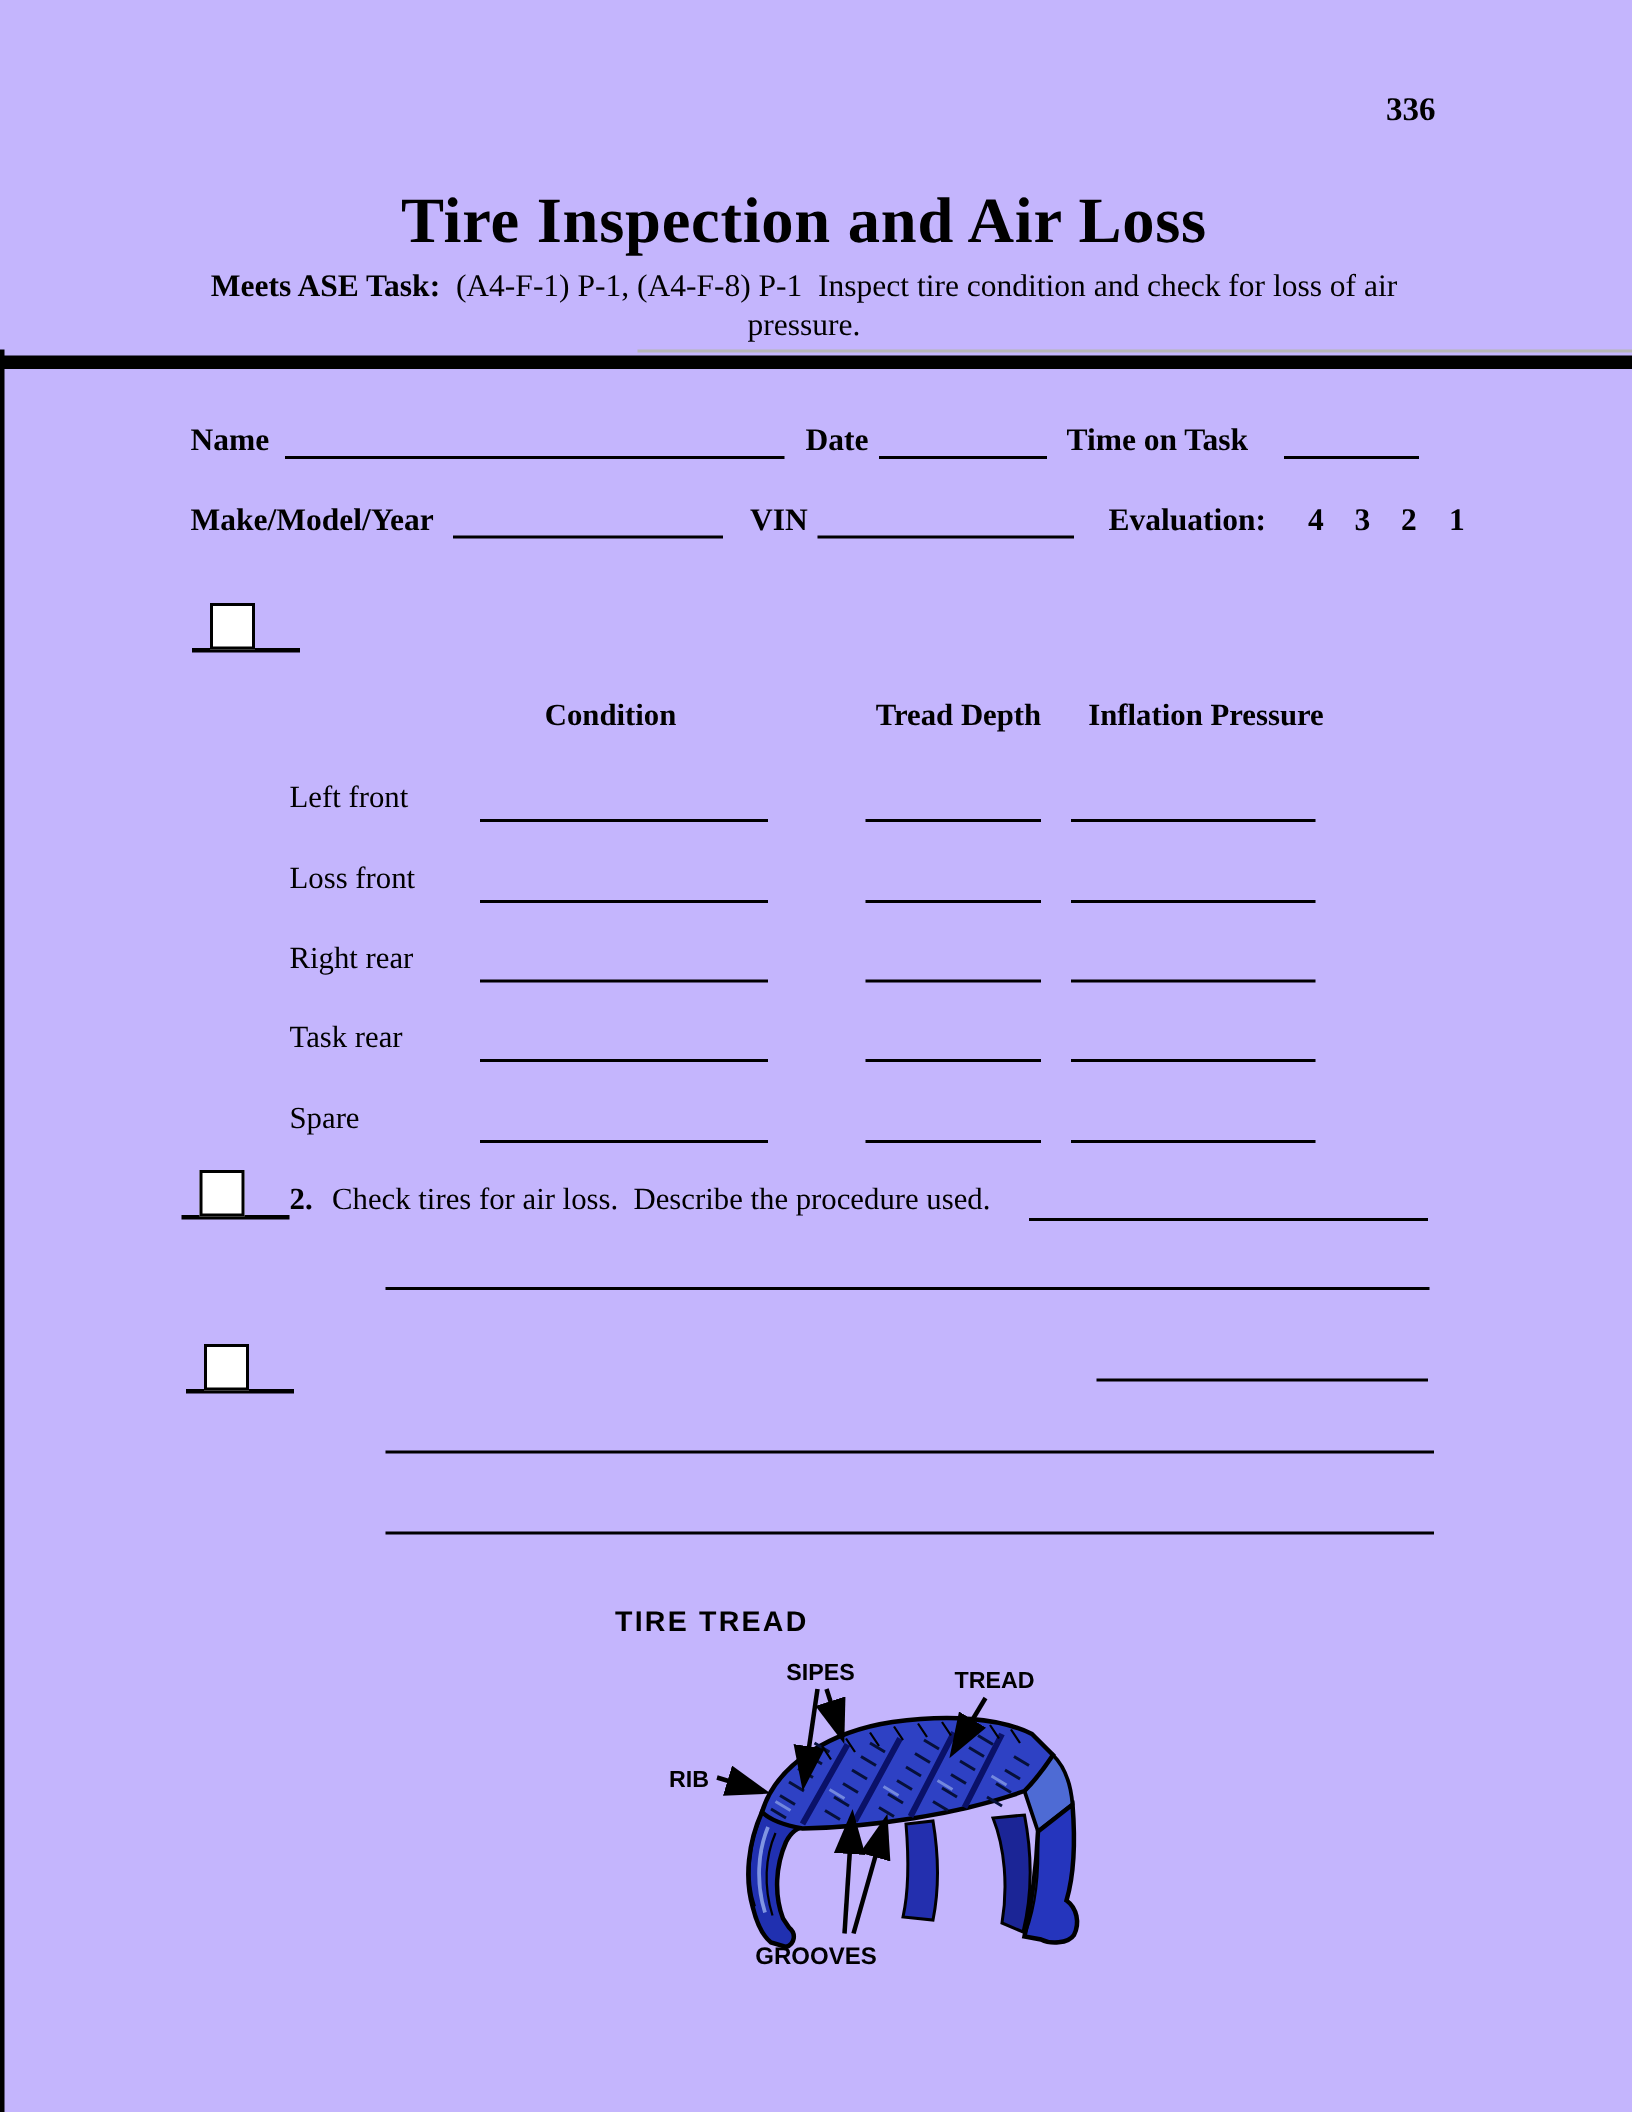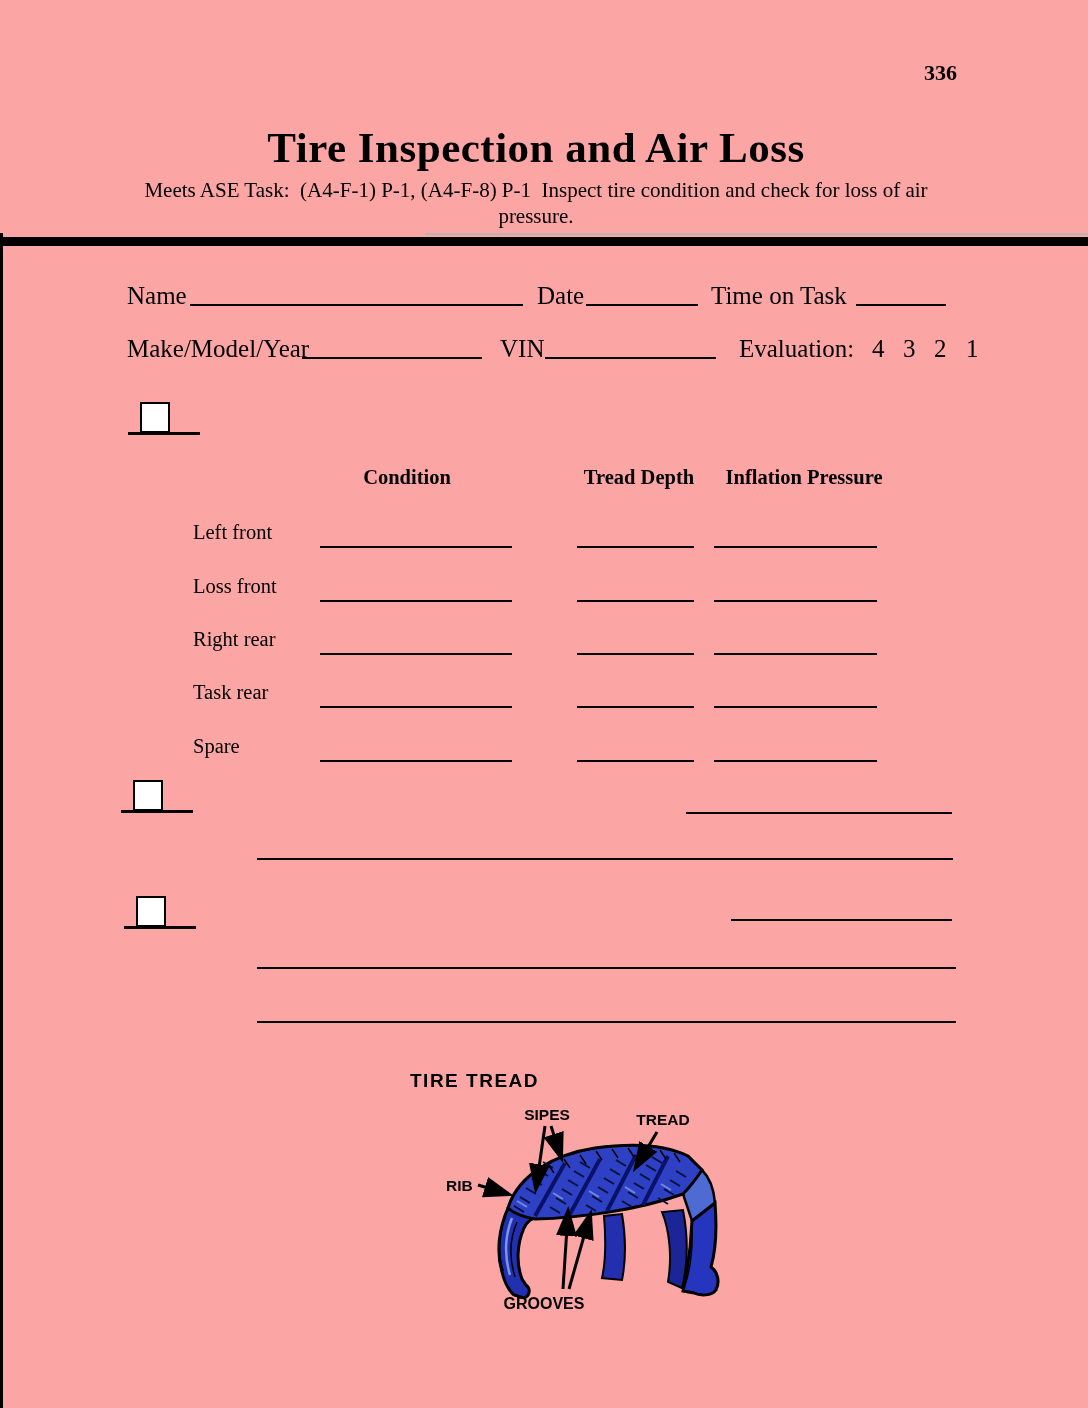--- a/index.html
+++ b/index.html
@@ -1,23 +1,23 @@
 <!DOCTYPE html>
 <html><head>
 <meta charset="utf-8">
 <style>
   html,body{margin:0;padding:0;background:#e8e8e8}
-  #page{position:relative;width:1088px;height:1408px;background:#fca5a5;
+  #page{position:relative;width:1088px;height:1408px;background:#c4b5fd;
         font-family:"Liberation Serif",serif;color:#000;overflow:hidden}
   .abs{position:absolute}
   .center{left:0;width:1072px;text-align:center}
-  .b{font-weight:400}
+  .b{font-weight:700}
   .title{font-size:43px;font-weight:700;line-height:1;letter-spacing:.5px}
   .sub{font-size:21px;line-height:1.2;white-space:pre}
-  .lbl{font-size:25px;font-weight:400;line-height:1;white-space:pre}
+  .lbl{font-size:21px;font-weight:700;line-height:1;white-space:pre}
   .txt{font-size:20.5px;line-height:1;white-space:pre}
   .rowlbl{font-size:20.5px;line-height:1}
   .hdr{font-size:20.5px;font-weight:700;line-height:1;transform:translateX(-50%);white-space:nowrap}
   .blank{position:absolute;height:24px;border-bottom:2px solid #000}
   .rule-thick{position:absolute;left:0;top:237px;width:1088px;height:9px;background:#000}
   .rule-thin{position:absolute;left:425px;top:233px;width:663px;height:2px;background:#b5b5b5}
   .edge{position:absolute;left:0;top:233px;width:3px;height:1175px;background:#000}
   .cb{position:absolute;width:72px;height:30px;border-bottom:3px solid #000}
   .cb .sq{position:absolute;left:12px;top:0;width:26px;height:27px;border:2px solid #000;background:#fff}
   .num{font-weight:700}
@@ -84,20 +84,21 @@
   <div class="blank" style="left:714px;top:682px;width:163px"></div>
 
   <div class="abs rowlbl" style="left:193px;top:736px">Spare</div>
   <div class="blank" style="left:320px;top:736px;width:192px"></div>
   <div class="blank" style="left:577px;top:736px;width:117px"></div>
   <div class="blank" style="left:714px;top:736px;width:163px"></div>
 
   <div class="cb" style="left:121px;top:780px">
       <div class="sq"></div>
     </div>
+  <div class="abs txt" style="left:193px;top:790px"><span class="num">2.</span><span style="margin-left:13px">Check tires for air loss.  Describe the procedure used.</span></div>
   <div class="blank" style="left:686px;top:788px;width:266px"></div>
   <div class="blank" style="left:257px;top:834px;width:696px"></div>
 
   <div class="cb" style="left:124px;top:896px">
       <div class="sq"></div>
     </div>
   <div class="blank" style="left:731px;top:895px;width:221px"></div>
   <div class="blank" style="left:257px;top:943px;width:699px"></div>
   <div class="blank" style="left:257px;top:997px;width:699px"></div>
 

